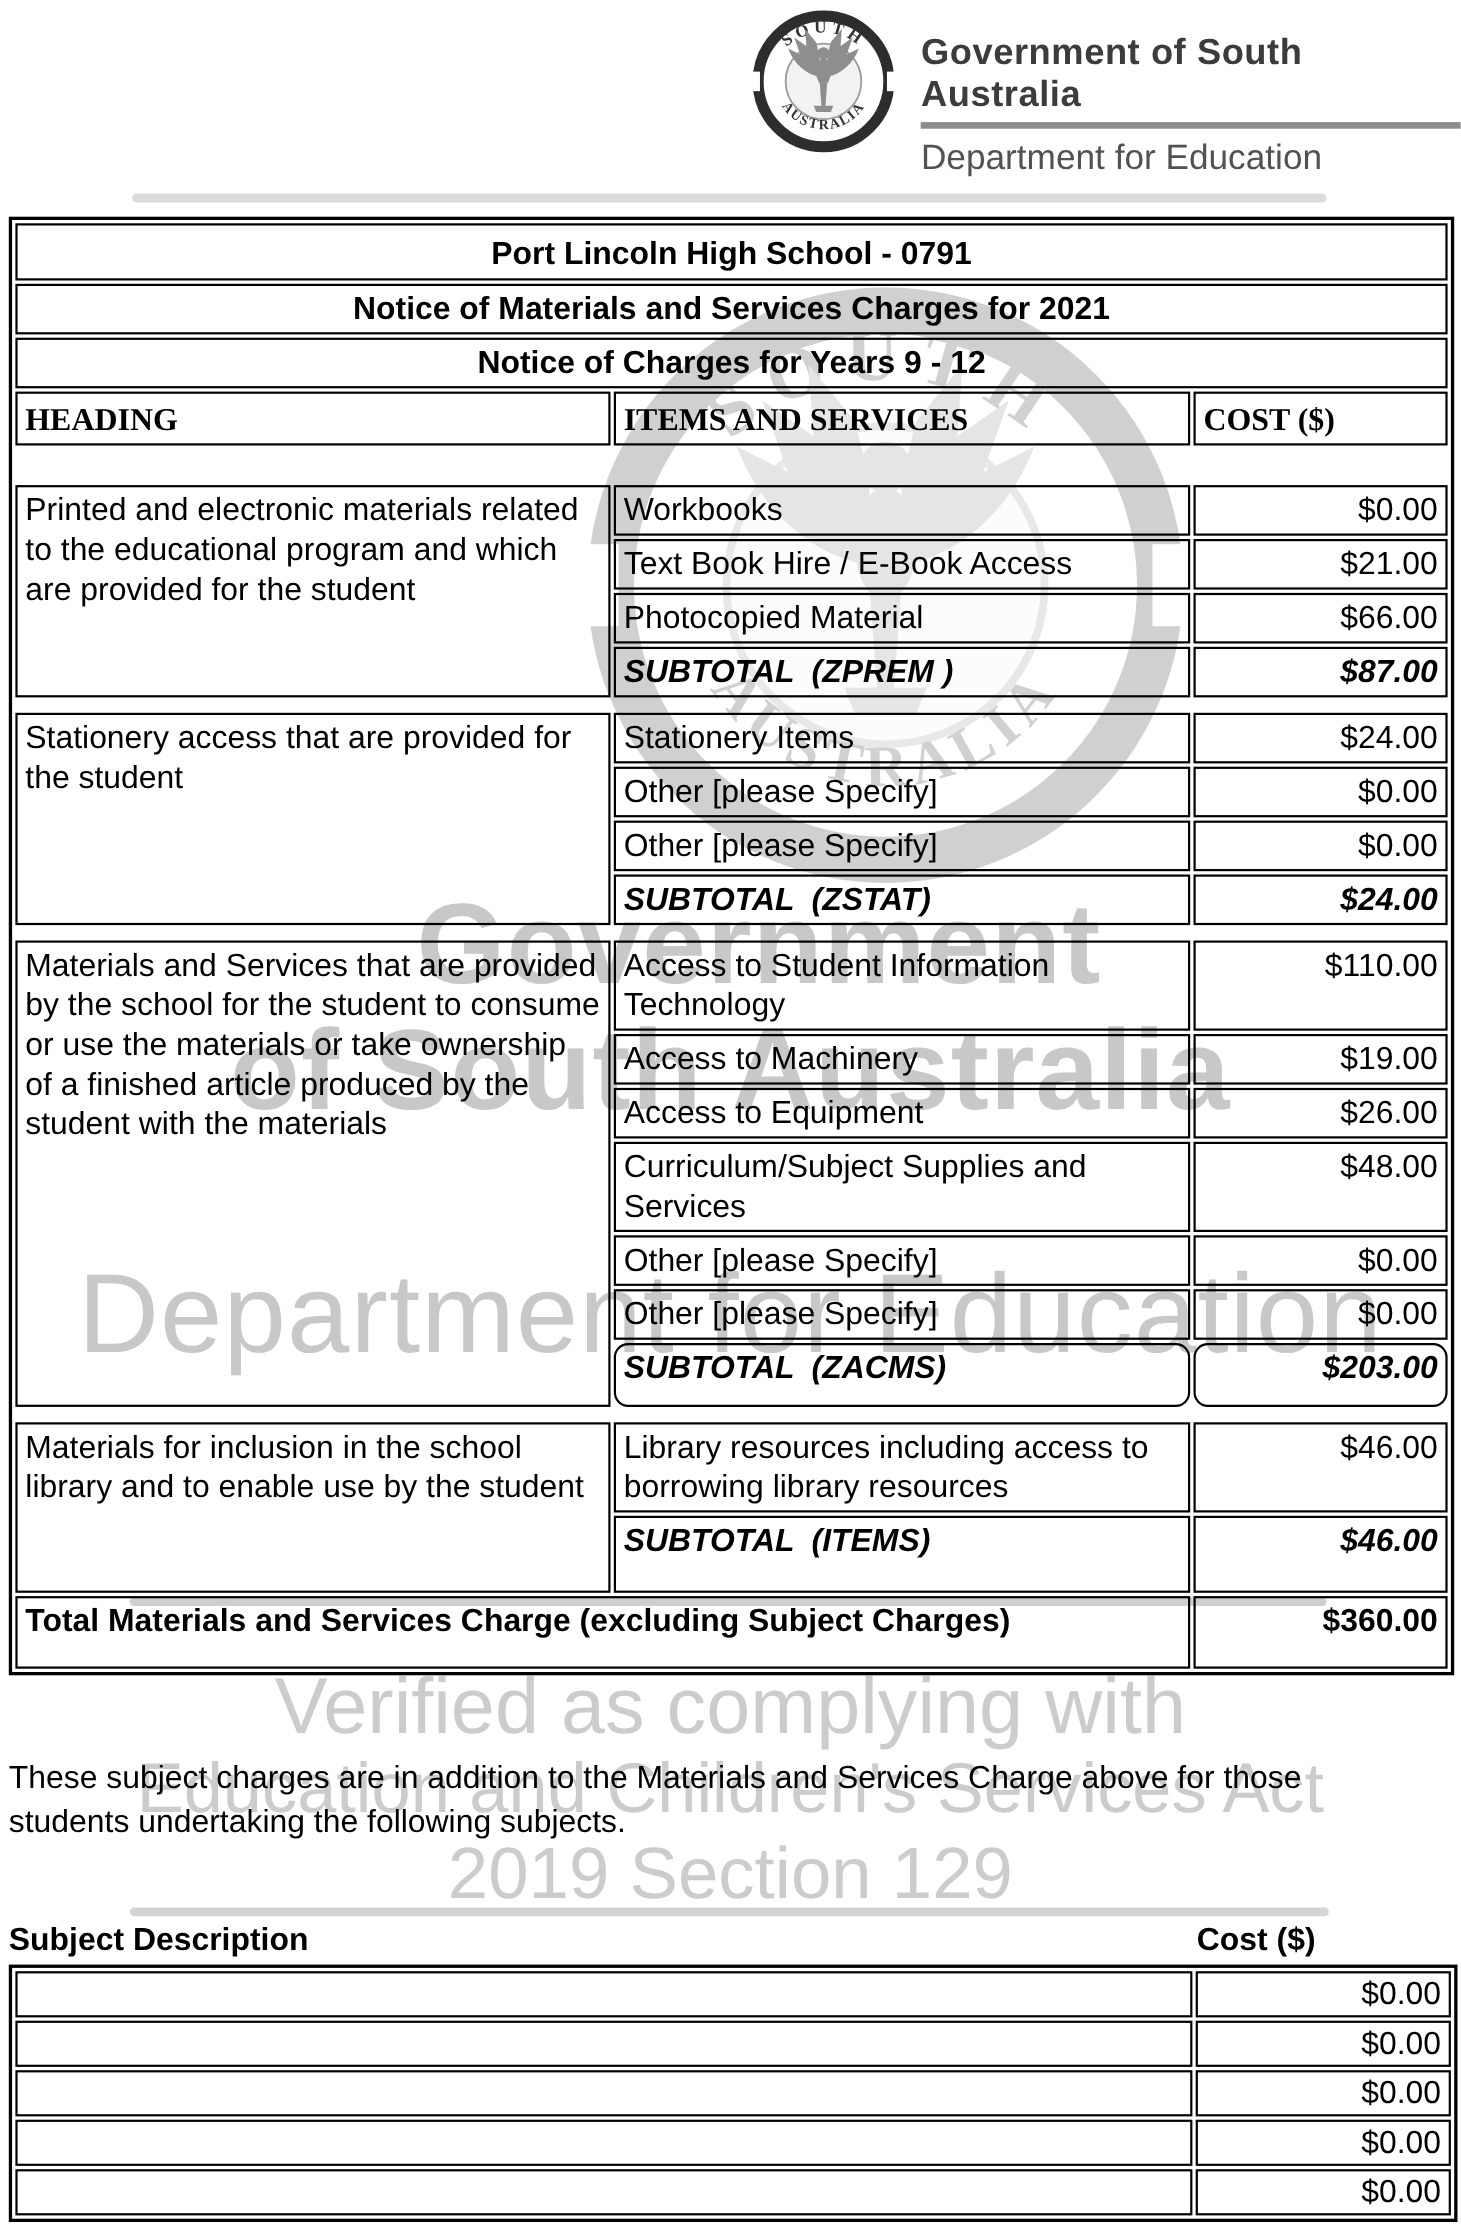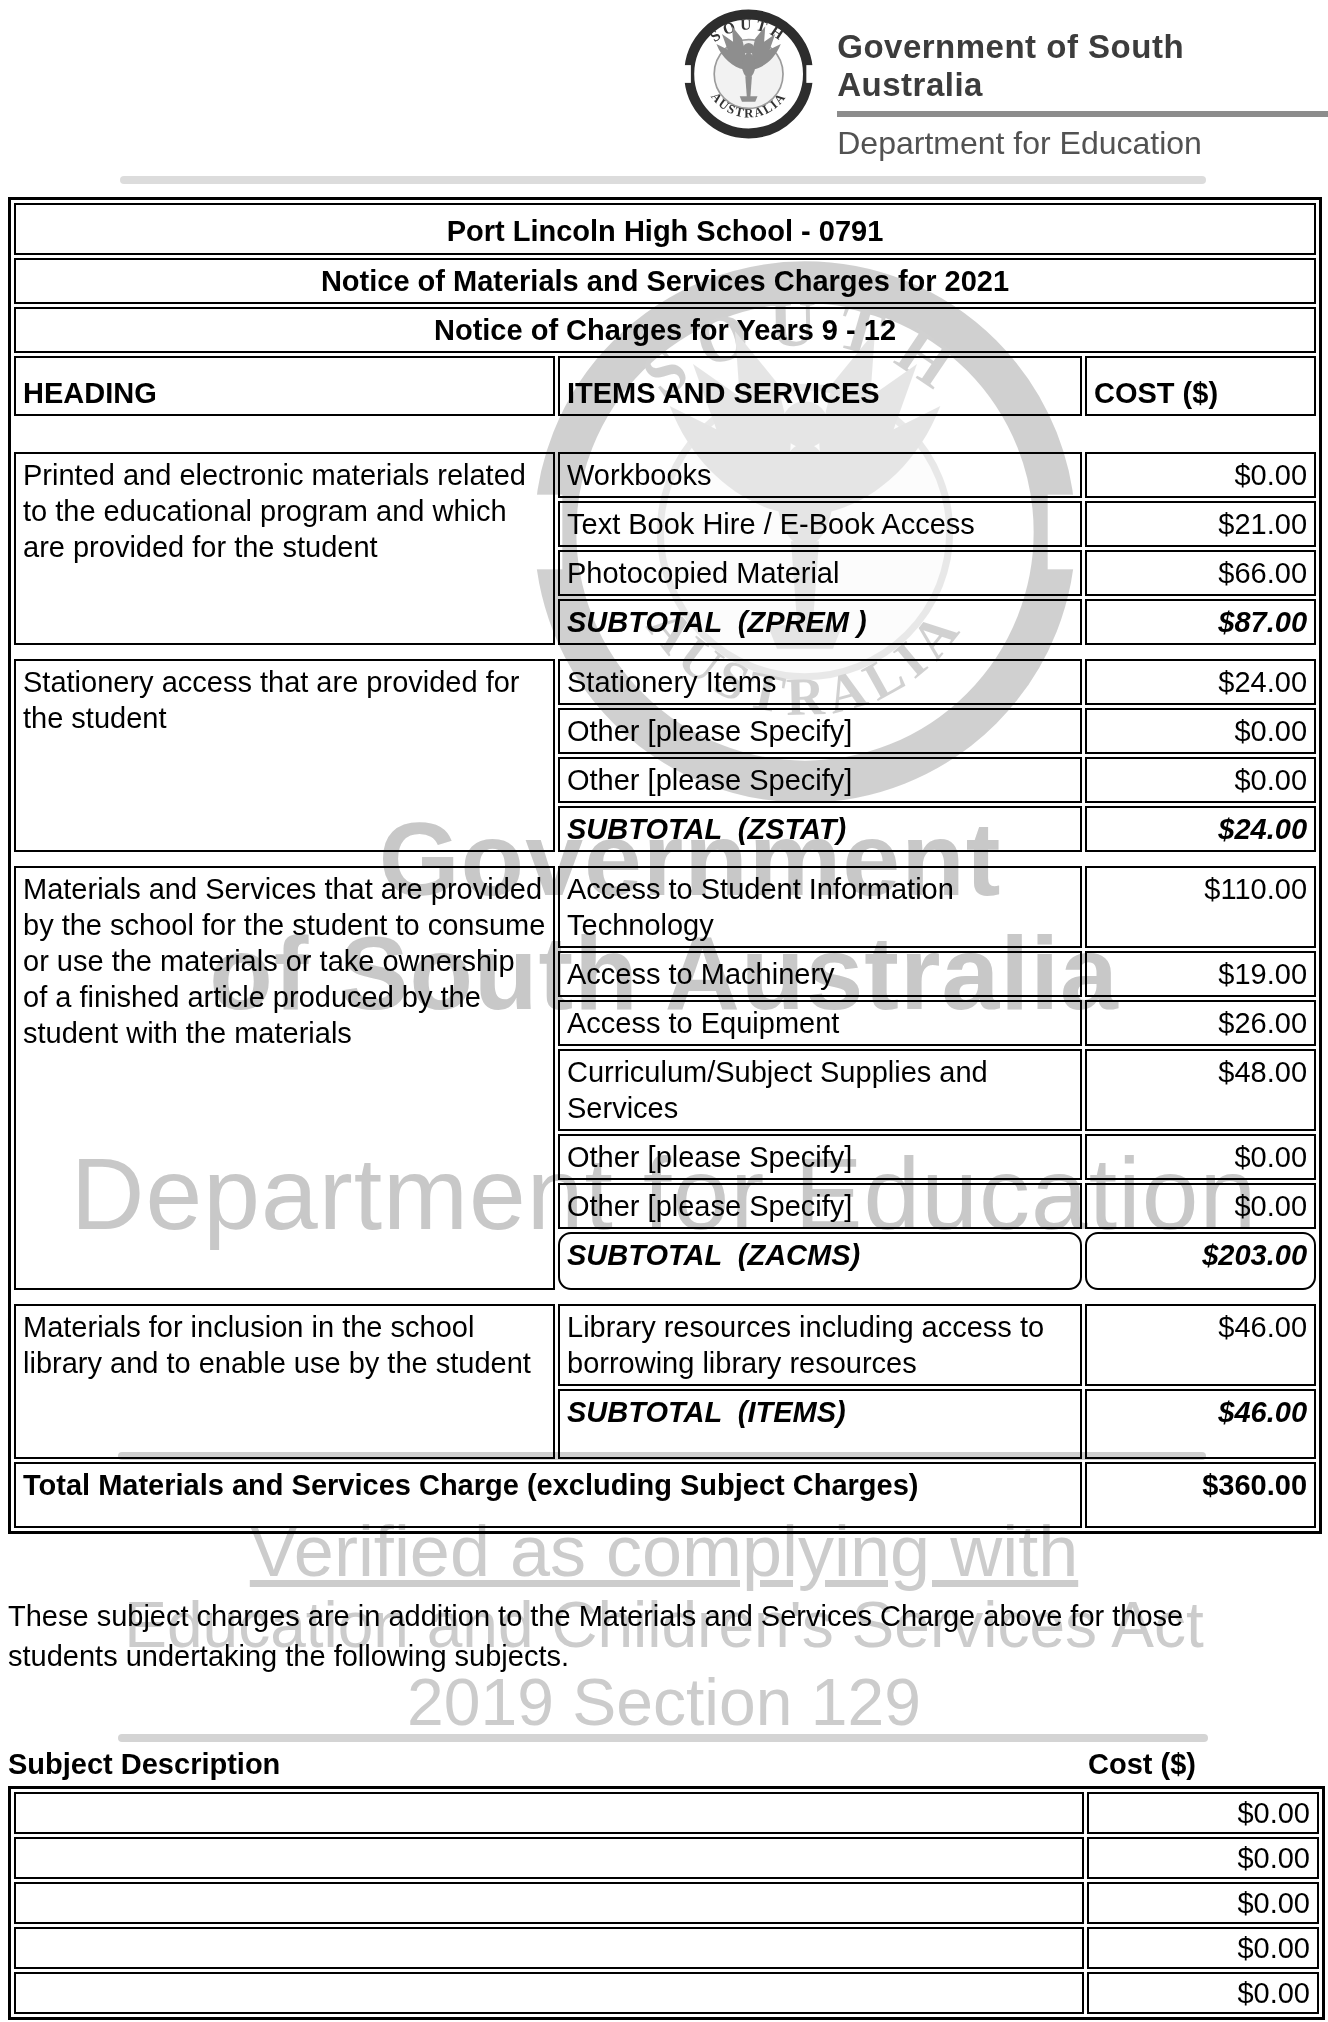--- a/index.html
+++ b/index.html
@@ -8,21 +8,21 @@
   #page { position:relative; width:1328px; height:2022px; background:#fff; }
 
   
   .wm { position:absolute; z-index:0; white-space:nowrap; color:#c8c8c8; left:50%;
         transform:translateX(-50%); font-weight:bold; }
   .wm-big   { font-size:104px; letter-spacing:1px; }
   .wm-gov   { top:800px;margin-left:26px;  }
   .wm-sa    { top:914px;  }
   .wm-dept  { top:1136px; font-weight:normal; font-size:102px; }
   .wm-small { font-weight:normal; color:#cccccc; }
-  .wm-ver   { top:1510px; font-size:72px;text-decoration:underline; }
+  .wm-ver   { top:1510px; font-size:72px; }
   .wm-edu   { top:1588px; font-size:64px; }
   .wm-2019  { top:1664px; font-size:66px; }
   .wm-seal  { position:absolute; left:525px; top:252px; z-index:0; opacity:0.22; }
   .gray-bar { position:absolute; z-index:0; height:8px; background:#cfcfcf; border-radius:4px; }
   .bar-top    { left:120px; top:176px;  width:1086px; background:#dcdcdc; }
   .bar-total  { left:118px; top:1452px; width:1088px; }
   .bar-subject{ left:118px; top:1734px; width:1090px; background:#d4d4d4; }
 
   
   .logo-wrap { position:absolute; left:682px; top:6px; display:flex; align-items:flex-start; z-index:1; }
@@ -33,21 +33,21 @@
 
   
   .tbl-pos  { position:absolute; left:8px; top:197px; z-index:1; }
   table.doc { border-collapse:separate; border-spacing:3px; border:3px solid #000;
               table-layout:fixed; width:1314px; background:transparent; }
   table.doc td { border:2px solid #000; font-size:29px; line-height:36px;
                  padding:3px 7px; vertical-align:top; background:transparent; }
   td.c-title { text-align:center; font-weight:bold; font-size:30px; }
   tr.r-title1 td { height:52px; padding-top:8px; }
   tr.r-title  td { height:42px; }
-  tr.r-colhead td { height:44px; font-weight:bold; padding-top:17px; }
+  tr.r-colhead td { height:44px; font-weight:bold; padding-top:6px;font-family:Liberation Serif, serif; }
   tr.r-spacer td, tr.r-gap td { border:none; }
   tr.r-spacer td { height:30px; }
   tr.r-gap td    { height:8px; }
   td.c-head { padding:4px 8px; }
   td.c-cost { text-align:right; }
   tr.r-item td { height:36px; }
   td.c-sub  { font-weight:bold; font-style:italic; white-space:pre-wrap; }
   tr.r-sub  td { height:32px; }
   tr.r-sub-tall td { height:58px;border-radius:13px; }
   tr.r-sub-xtall td { height:70px; }

